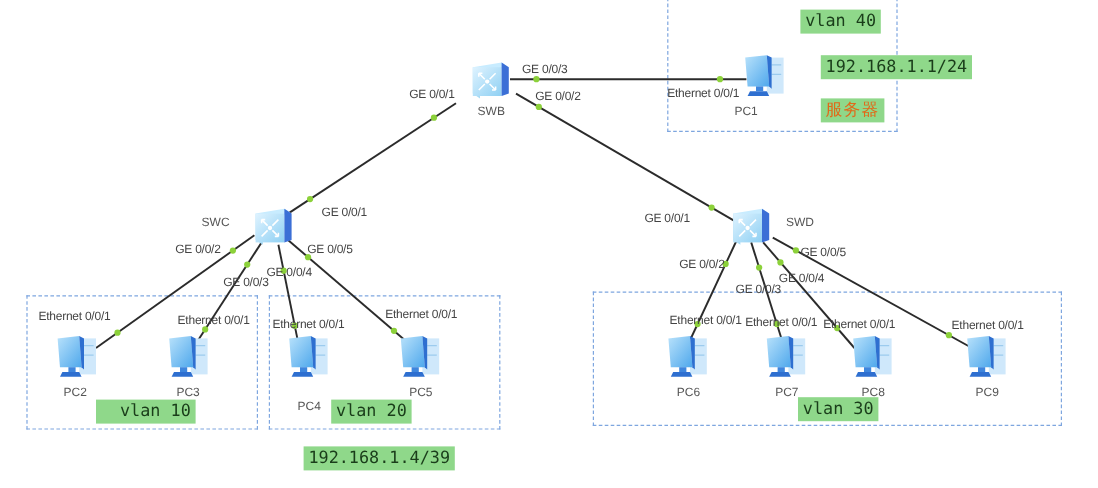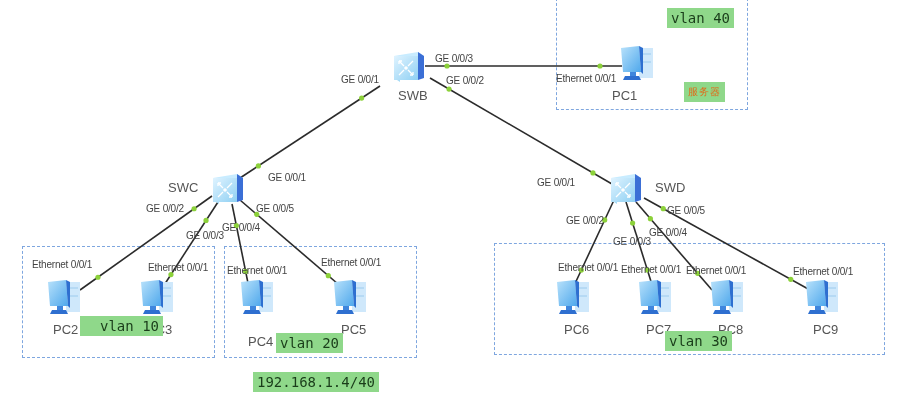--- a/index.html
+++ b/index.html
@@ -3,23 +3,23 @@
   <meta charset="utf-8">
   <style>
     html, body { margin: 0; padding: 0; background: #ffffff; }
     body { width: 915px; height: 407px; position: relative; overflow: hidden;
            font-family: "Liberation Sans", sans-serif; }
     #stage { position: absolute; left: 0; top: 0; width: 915px; height: 407px; }
     .vbox { position: absolute; border: 1px dashed #7ea6df; box-sizing: border-box; }
     .tag { position: absolute; background: #8fd88a; color: #1a3d1a;
            font-family: "DejaVu Sans Mono", monospace; font-size: 14px;
            padding: 1px 4px; line-height: 18px; white-space: nowrap; }
-    .tag.cn { color: #e06a1a; font-family: "DejaVu Sans", sans-serif; font-size: 10px; letter-spacing: 1px; }
+    .tag.cn { color: #e06a1a; font-family: "DejaVu Sans", sans-serif; font-size: 14px; letter-spacing: 1px; }
     .port { position: absolute; font-size: 10px; color: #444; white-space: nowrap; letter-spacing: -0.2px; }
-    .dev-label { position: absolute; font-size: 13px; color: #555; white-space: nowrap; }
+    .dev-label { position: absolute; font-size: 10px; color: #555; white-space: nowrap; }
     .dev { position: absolute; }
   </style>
 </head>
 <body>
 
 <div id="stage">
 
   <div class="vbox" style="left:556px; top:-2px; width:192px; height:112px;"></div>
   <div class="vbox" style="left:22px; top:246px; width:193px; height:112px;"></div>
   <div class="vbox" style="left:224px; top:246px; width:193px; height:112px;"></div>
@@ -140,27 +140,28 @@
   <span class="port" style="left:32px; top:259px;">Ethernet 0/0/1</span>
   <span class="port" style="left:148px; top:262px;">Ethernet 0/0/1</span>
   <span class="port" style="left:227px; top:265px;">Ethernet 0/0/1</span>
   <span class="port" style="left:321px; top:257px;">Ethernet 0/0/1</span>
   <span class="port" style="left:558px; top:262px;">Ethernet 0/0/1</span>
   <span class="port" style="left:621px; top:264px;">Ethernet 0/0/1</span>
   <span class="port" style="left:686px; top:265px;">Ethernet 0/0/1</span>
   <span class="port" style="left:793px; top:266px;">Ethernet 0/0/1</span>
 
   <span class="tag" style="left:667px; top:8px;">vlan 40</span>
+  <span class="tag" style="left:684px; top:46px;">192.168.1.1/24</span>
   <span class="tag cn" style="left:684px; top:82px;">服务器</span>
 
-  <span class="tag" style="left:80px; top:316px;padding-left:20px;">vlan 10</span>
+  <span class="tag" style="left:80px; top:333px;padding-left:20px;">vlan 10</span>
   <span class="tag" style="left:276px; top:333px;">vlan 20</span>
   <span class="tag" style="left:665px; top:331px;">vlan 30</span>
 
-  <span class="tag" style="left:253px; top:372px;">192.168.1.4/40</span>
+  <span class="tag" style="left:253px; top:372px;">192.168.1.4/39</span>
 </div>
 
 <svg width="0" height="0" style="position:absolute;">
   <defs>
     <linearGradient id="swTop" x1="0" y1="0" x2="1" y2="1">
       <stop offset="0" stop-color="#dff3ff"></stop>
       <stop offset="1" stop-color="#8fd0f3"></stop>
     </linearGradient>
     <linearGradient id="pcScreen" x1="0" y1="0" x2="1" y2="1">
       <stop offset="0" stop-color="#b9e2fb"></stop>

